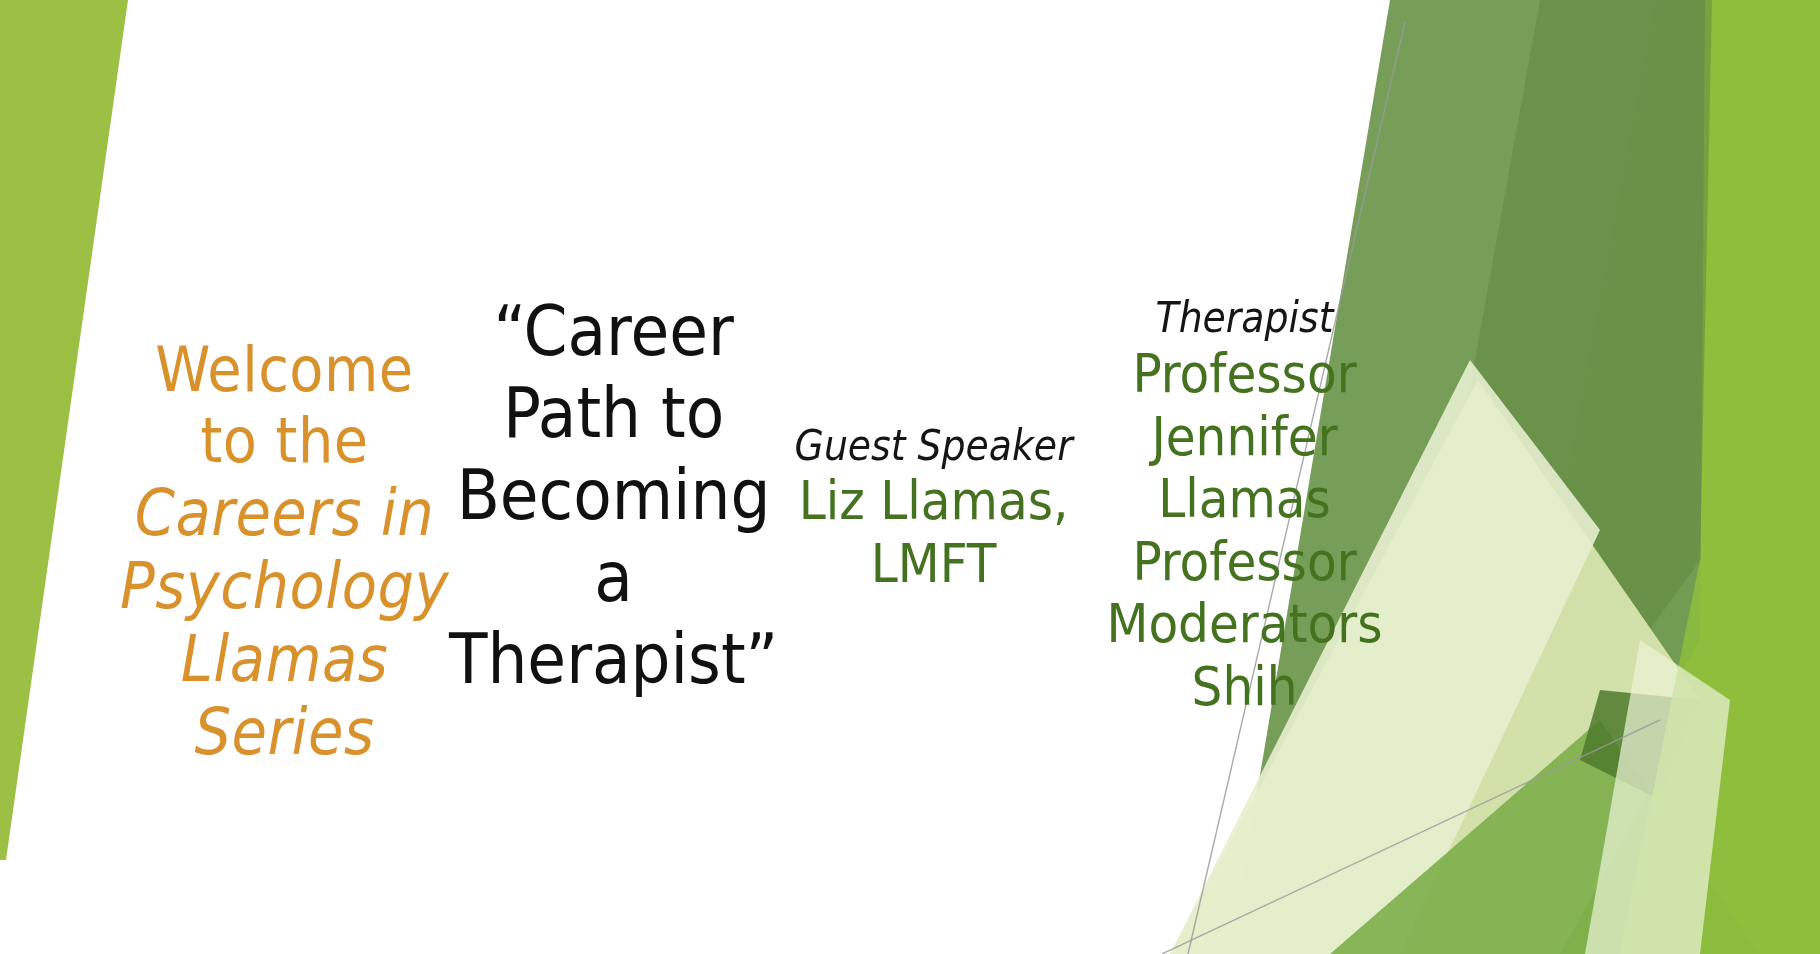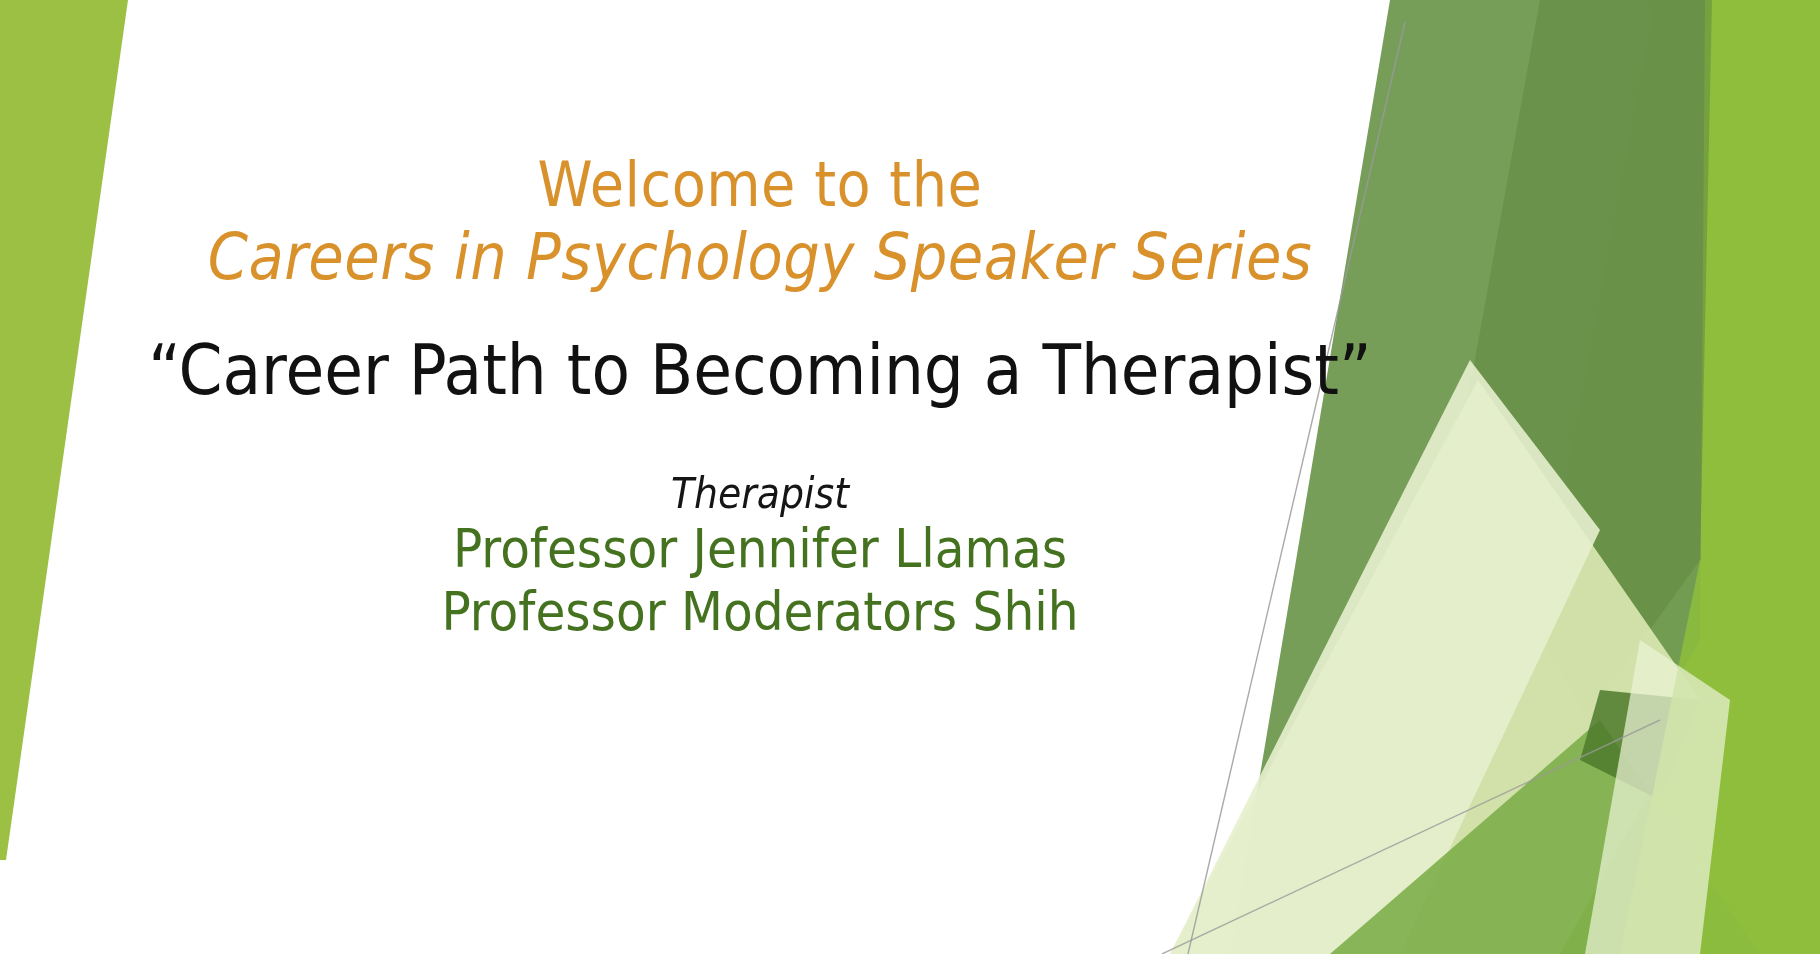--- a/index.html
+++ b/index.html
@@ -30,21 +30,21 @@
   }
 
   
   #content {
     position: absolute;
     left: 120px;
     top: 0;
     width: 1280px;
     height: 954px;
     display: flex;
-    flex-direction: column;
+    flex-direction: row;
     align-items: center;
     justify-content: flex-start;
     text-align: center;
   }
 
   .block { width: 100%; }
 
   .welcome-block {
     margin-top: 150px;
     line-height: 1.14;
@@ -135,27 +135,31 @@
 
     <line x1="1405" y1="22" x2="1188" y2="954" stroke="#9A9A9A" stroke-width="1.4" stroke-opacity="0.85"></line>
 
     <line x1="1660" y1="720" x2="1162" y2="954" stroke="#9A9A9A" stroke-width="1.4" stroke-opacity="0.8"></line>
   </svg>
 
   <div id="content">
 
     <div class="block welcome-block">
       <span class="welcome-line-1">Welcome to the</span>
-      <span class="welcome-line-2">Careers in Psychology Speaker Series</span>
+      <span class="welcome-line-2">Careers in Psychology Llamas Series</span>
     </div>
 
     <div class="block quote-block">
       <span class="quote-line">“Career Path to Becoming a Therapist”</span>
     </div>
 
+    <div class="block speaker-block">
+      <span class="role-label">Guest Speaker</span>
+      <span class="person-name">Liz Llamas, LMFT</span>
+    </div>
 
     <div class="block moderators-block">
       <span class="role-label">Therapist</span>
       <span class="person-name">Professor Jennifer Llamas</span>
       <span class="person-name">Professor Moderators Shih</span>
     </div>
 
   </div>
 </div>
 

